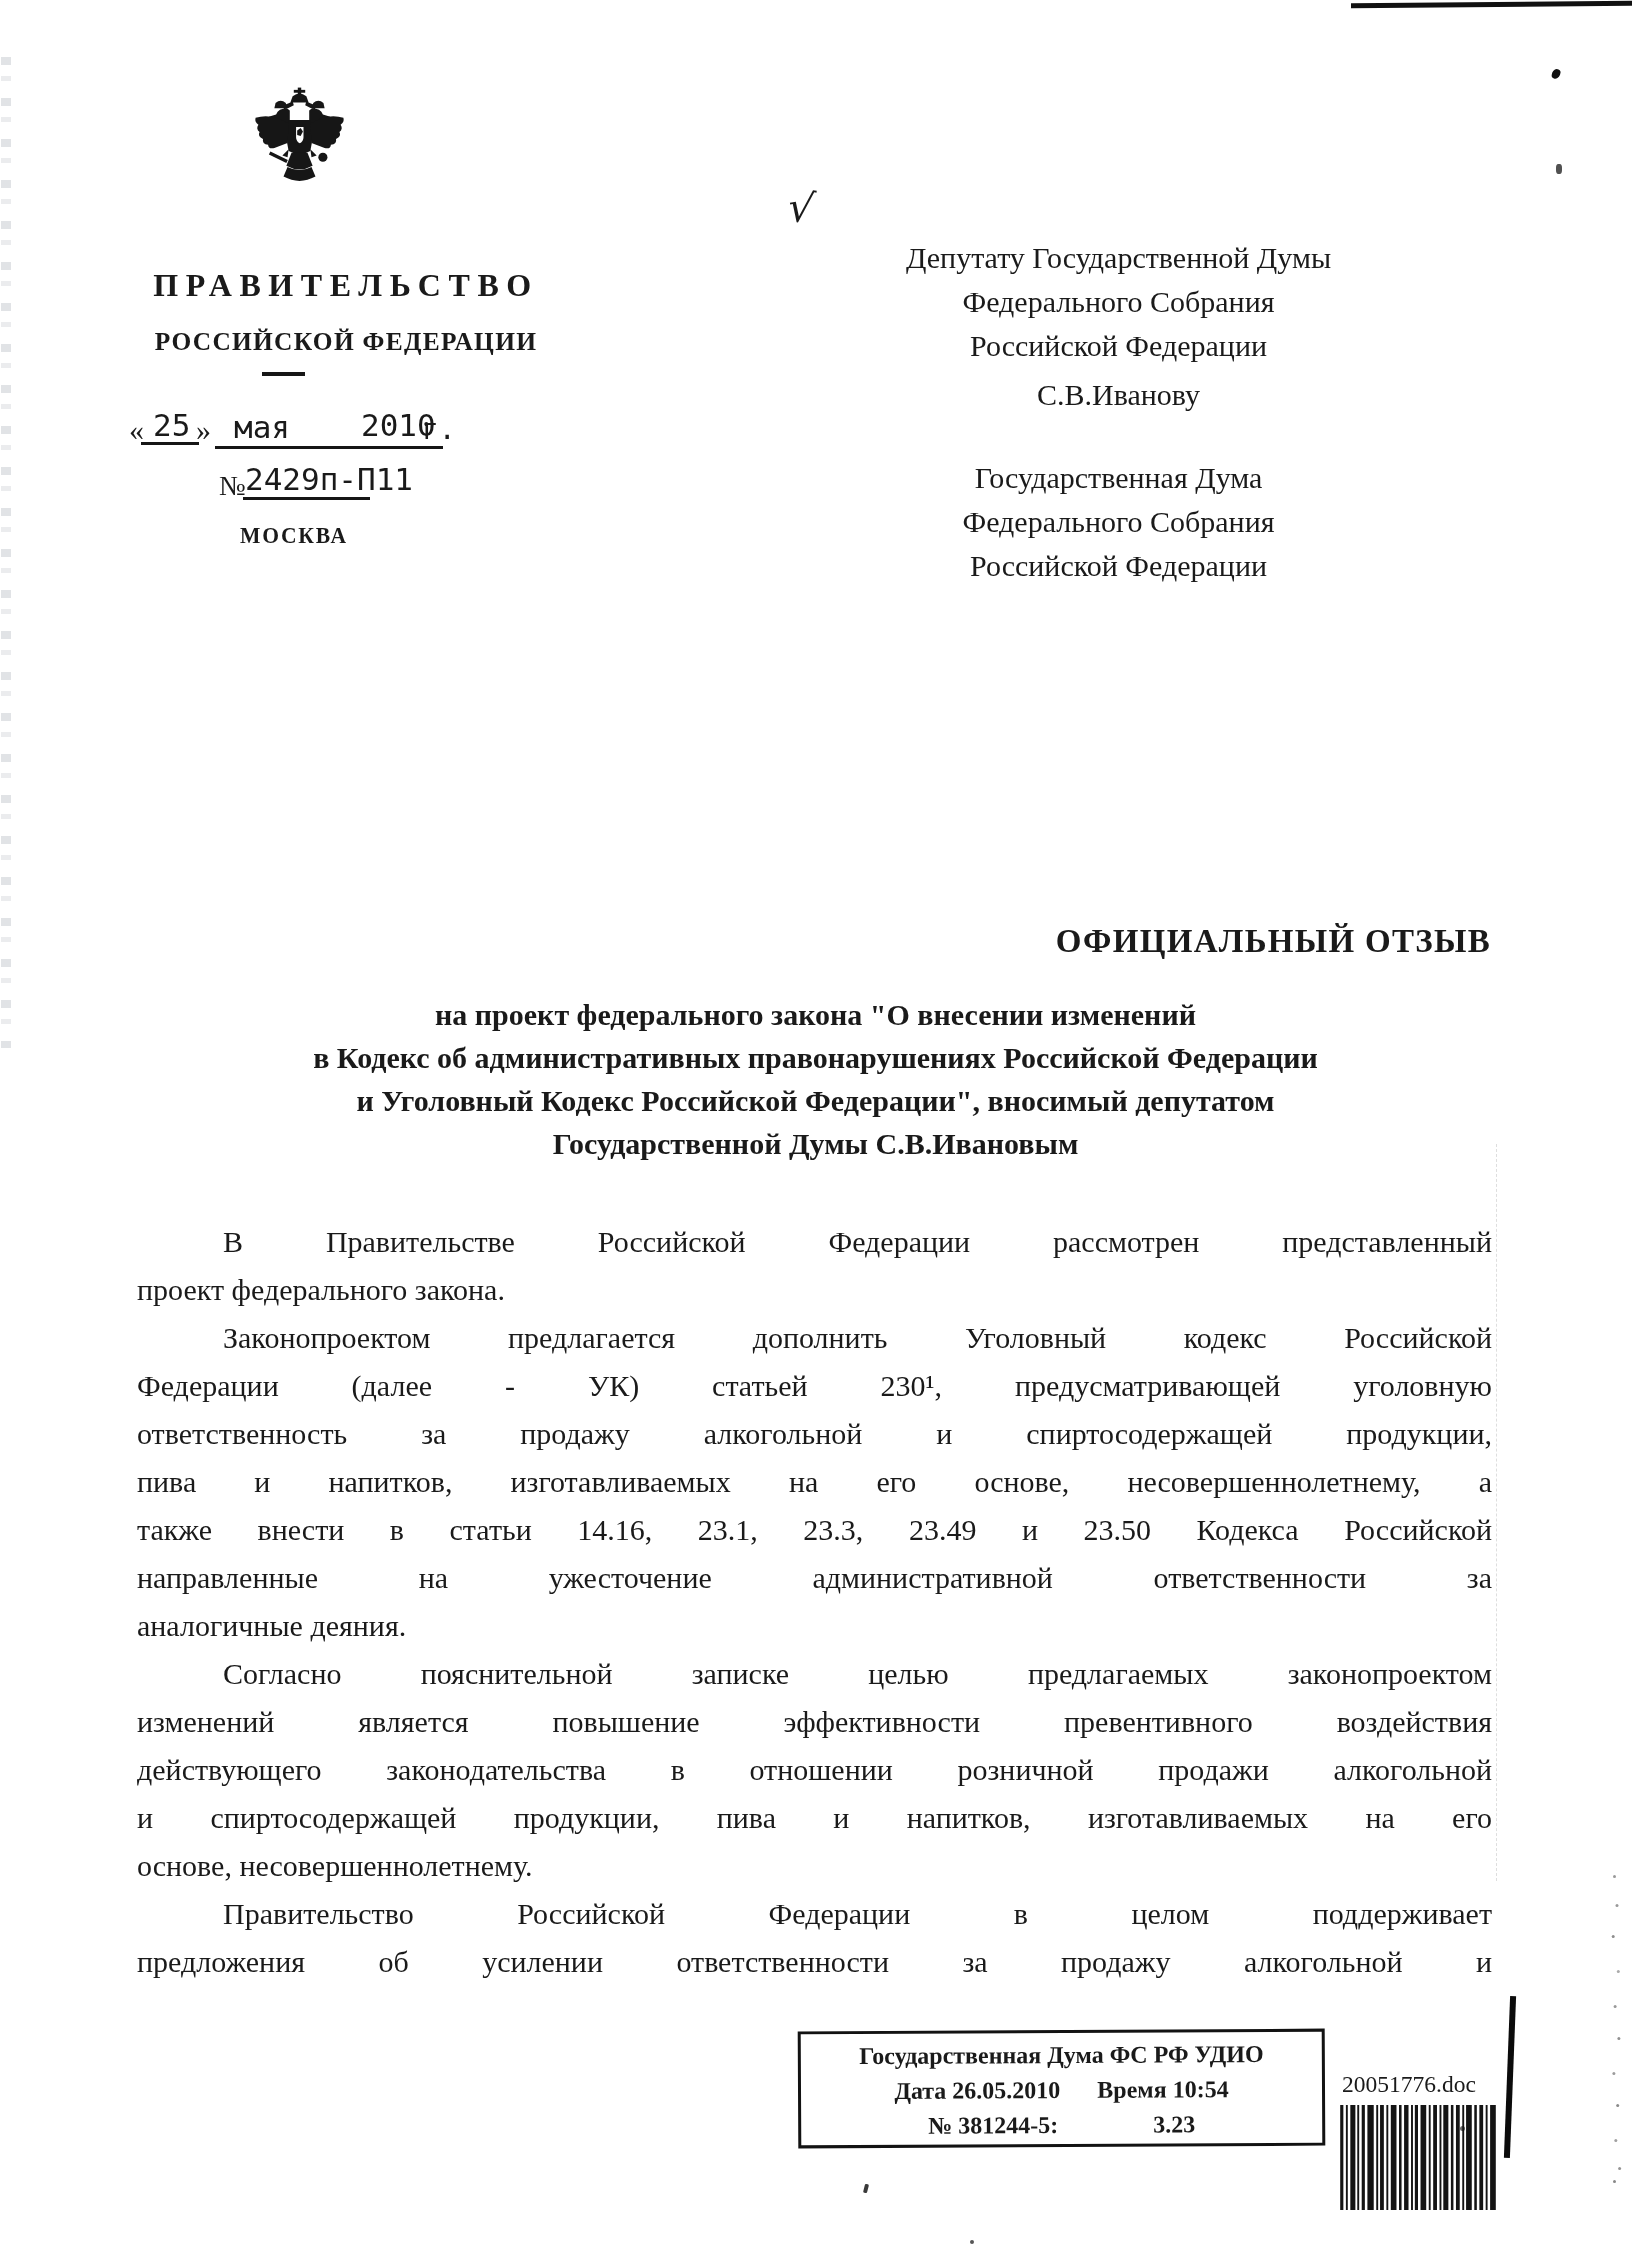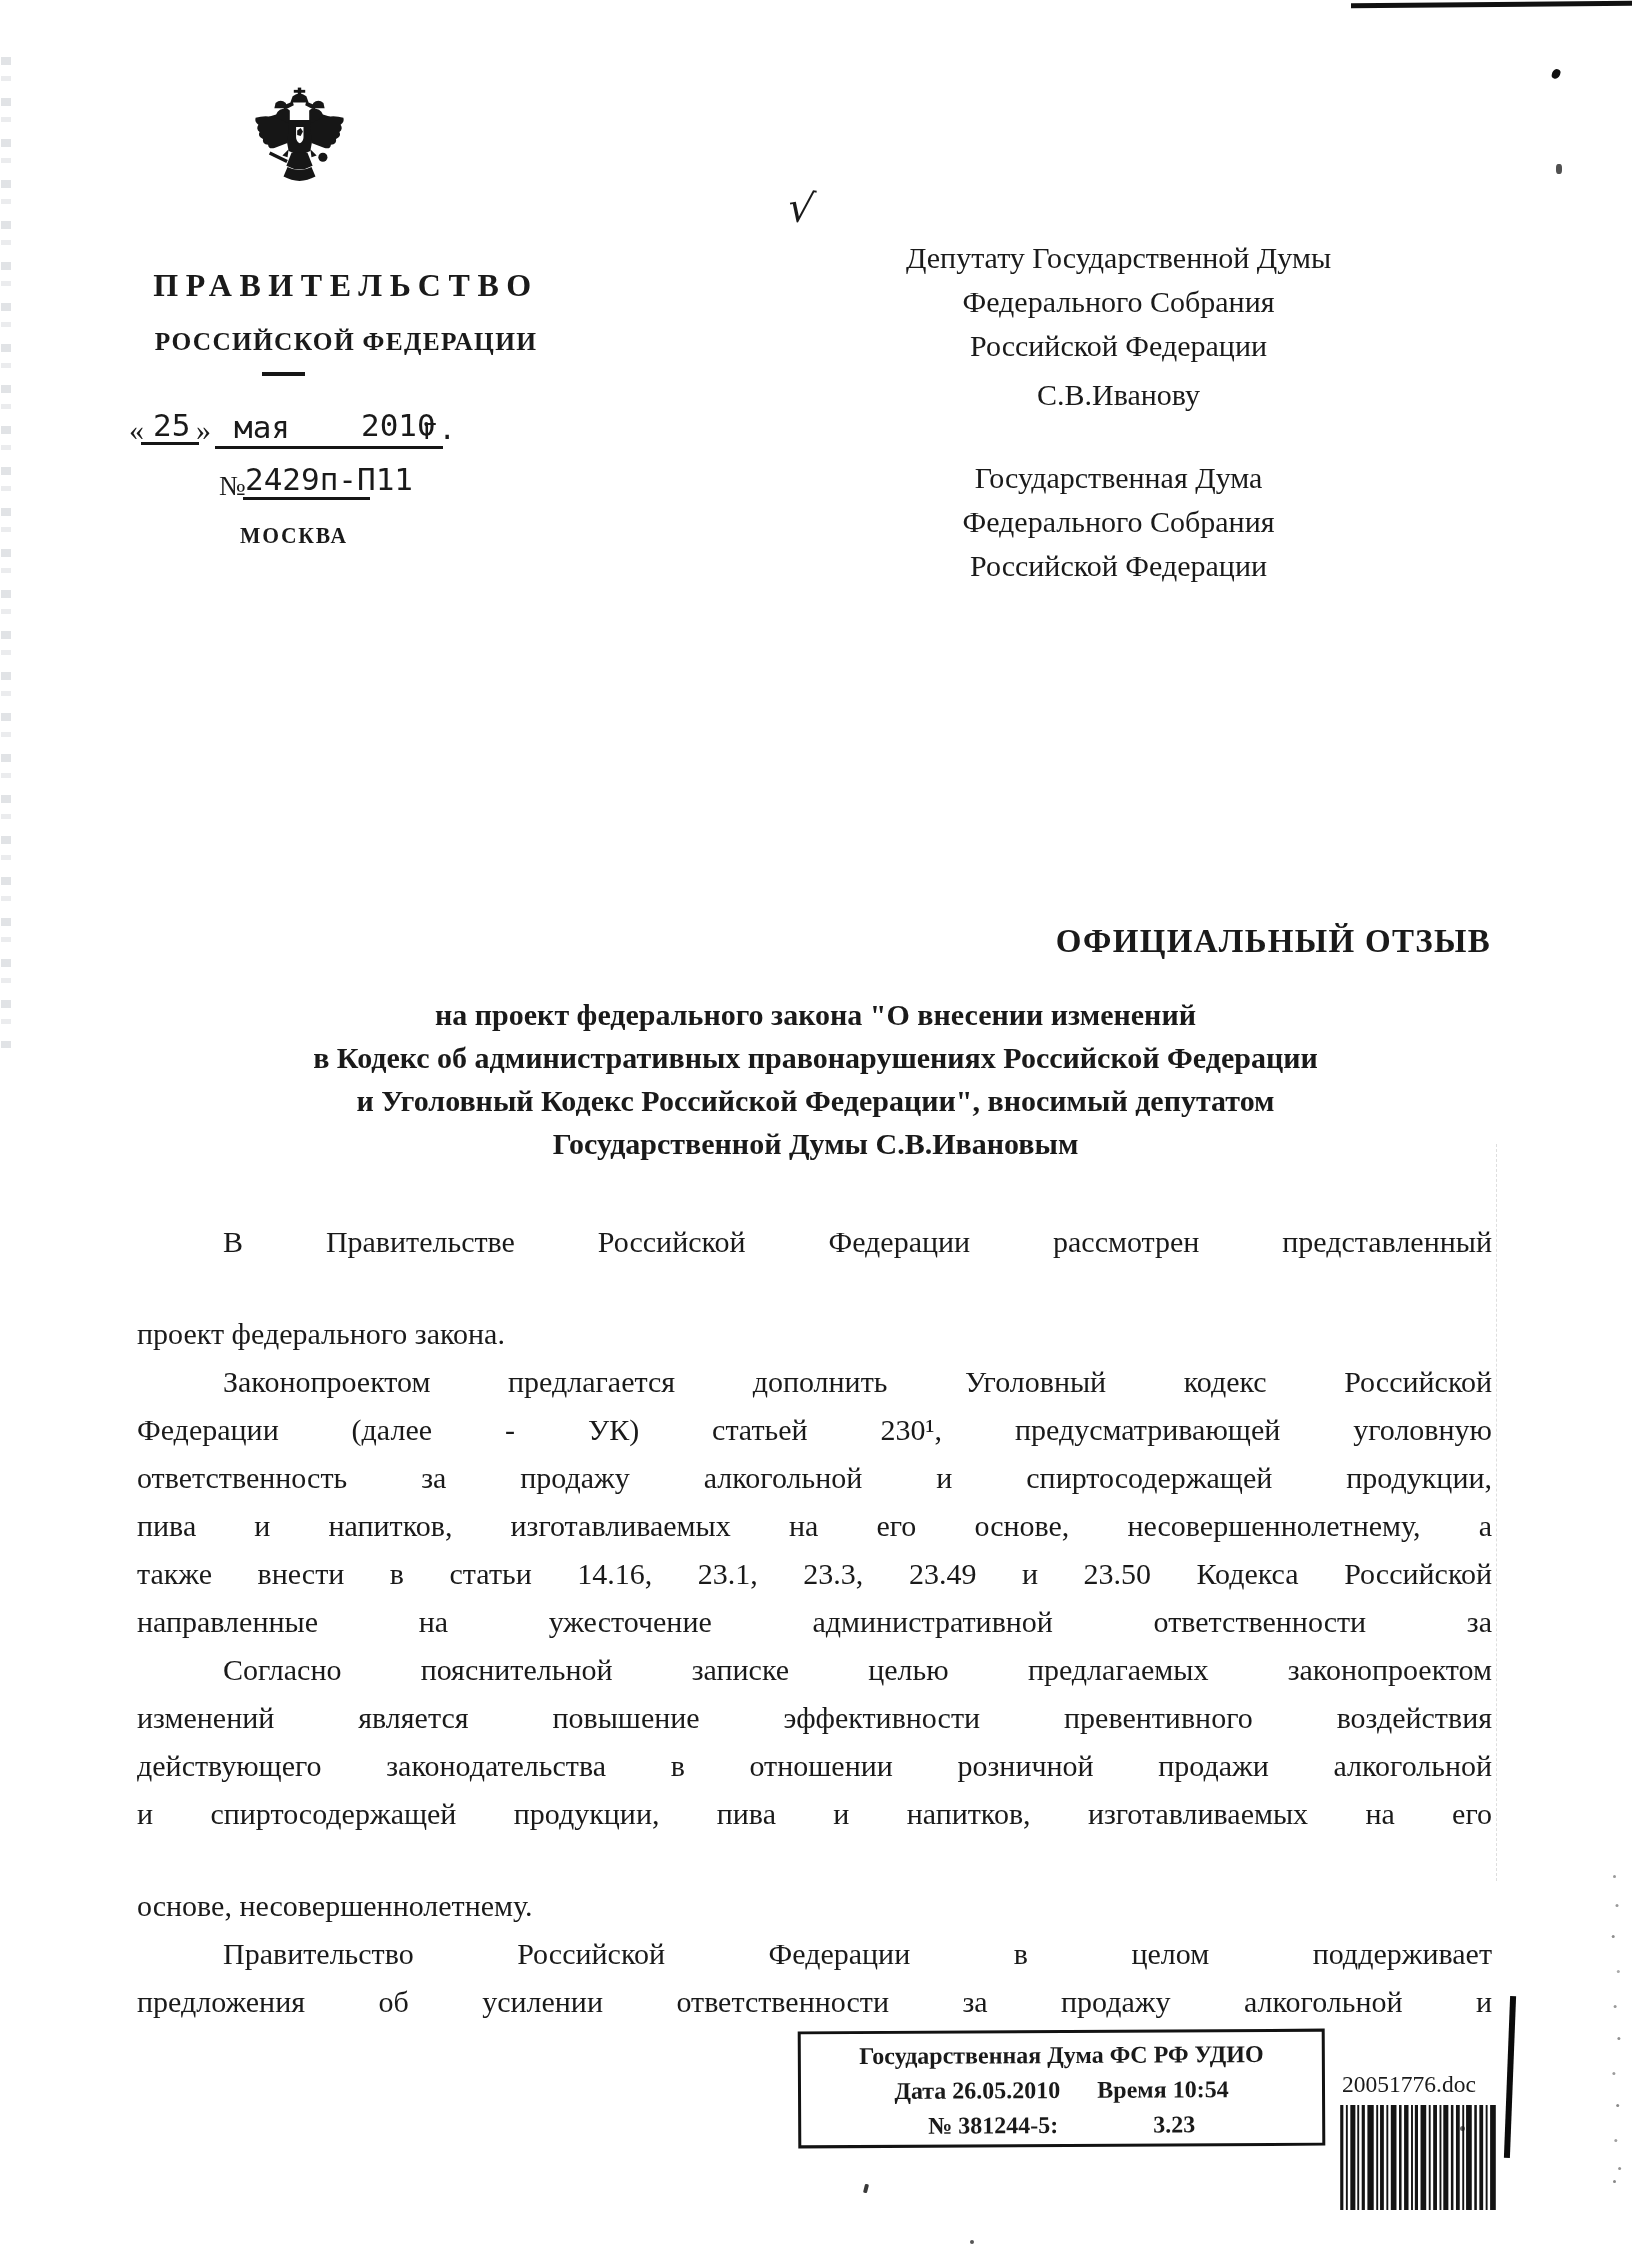--- a/index.html
+++ b/index.html
@@ -24,21 +24,21 @@
   .recipient .org-block{margin-top:39px;}
   .checkmark{left:788px;top:184px;font-size:41px;transform:rotate(8deg);font-family:"DejaVu Serif",serif;}
   
   .reference{left:173px;top:789px;font-size:30px;}
   .doc-heading{left:140px;top:923px;width:1351px;text-align:right;font-size:33px;font-weight:bold;letter-spacing:1.3px;}
   .doc-subtitle{left:140px;top:993px;width:1351px;text-align:center;font-size:30px;font-weight:bold;line-height:43px;}
   
   .letter-body{left:137px;top:1218px;width:1355px;font-size:30px;line-height:48px;}
   .letter-body .line{text-align:justify;text-align-last:justify;white-space:normal;}
   .letter-body .line.first{text-indent:86px;}
-  .letter-body .line.last{text-align-last:left;margin-top:44px;}
+  .letter-body .line.last{text-align-last:left;}
   
   .stamp{left:798px;top:2030px;width:527px;height:117px;border:3.8px solid #121212;background:#fff;
          transform:rotate(-0.3deg);text-align:center;font-weight:600;font-size:24px;line-height:35px;padding-top:5.1px;box-sizing:border-box;}
   .stamp .row{display:flex;justify-content:center;gap:37px;}
   .stamp .row3{display:flex;justify-content:center;gap:95px;}
   .doc-file{left:1342px;top:2071px;font-size:23.5px;}
   .barcode{left:1340px;top:2105px;}
   
   .scan-topline{left:1351px;top:1.9px;width:282px;height:5.1px;background:#111;transform:rotate(-0.5deg);}
   .speck1{left:1552px;top:69px;width:8.3px;height:10.2px;background:#111;border-radius:50% 40% 55% 45%;transform:rotate(20deg);}
@@ -146,20 +146,21 @@
         <div class="line first">В Правительстве Российской Федерации рассмотрен представленный</div>
         <div class="line last">проект федерального закона.</div>
       </div>
       <div>
         <div class="line first">Законопроектом предлагается дополнить Уголовный кодекс Российской</div>
         <div class="line">Федерации (далее - УК) статьей 230¹, предусматривающей уголовную</div>
         <div class="line">ответственность за продажу алкогольной и спиртосодержащей продукции,</div>
         <div class="line">пива и напитков, изготавливаемых на его основе, несовершеннолетнему, а</div>
         <div class="line">также внести в статьи 14.16, 23.1, 23.3, 23.49 и 23.50 Кодекса Российской</div>
         <div class="line">направленные на ужесточение административной ответственности за</div>
+        <div class="line last">аналогичные деяния.</div>
       </div>
       <div>
         <div class="line first">Согласно пояснительной записке целью предлагаемых законопроектом</div>
         <div class="line">изменений является повышение эффективности превентивного воздействия</div>
         <div class="line">действующего законодательства в отношении розничной продажи алкогольной</div>
         <div class="line">и спиртосодержащей продукции, пива и напитков, изготавливаемых на его</div>
         <div class="line last">основе, несовершеннолетнему.</div>
       </div>
       <div>
         <div class="line first">Правительство Российской Федерации в целом поддерживает</div>

